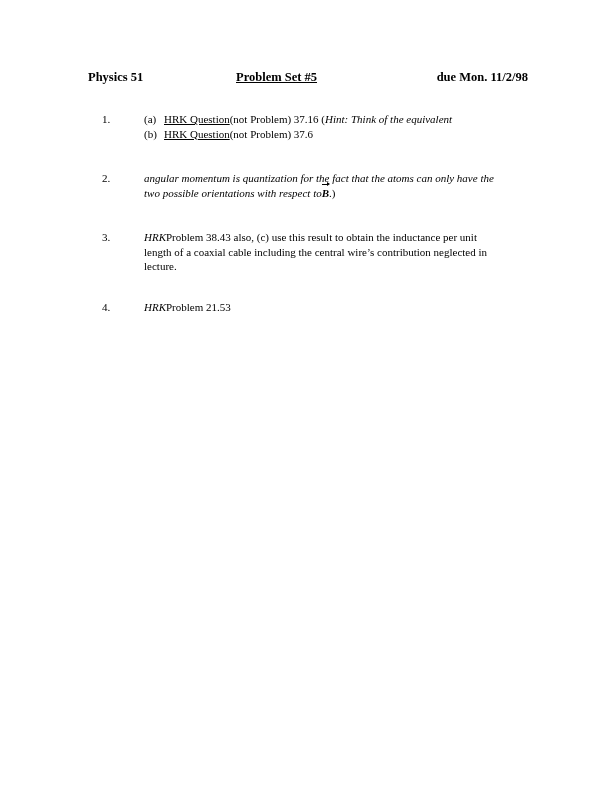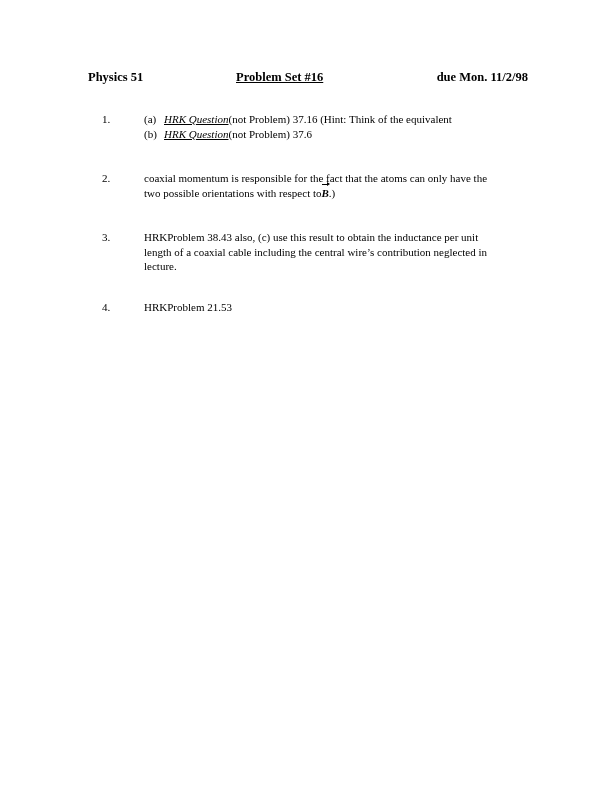--- a/index.html
+++ b/index.html
@@ -81,23 +81,23 @@
   }
   .sub-line {
     position: relative;
     white-space: normal;
   }
   .sub-lbl {
     display: inline-block;
     width: 20px;
   }
   .ital {
+    font-style: italic;
   }
   .ital-u {
-    font-style: italic;
     text-decoration: underline;
     margin-top: 28px;
   }
   .vecB {
     position: relative;
     display: inline-block;
     font-style: italic;
     font-weight: bold;
   }
   .vecB::after {
@@ -125,21 +125,21 @@
   #item-2 { margin-bottom: 30px; }
   #item-3 { margin-bottom: 26px; }
 </style>
 </head>
 <body>
 
 <div class="page">
 
   <div class="header">
     <span class="h-left">Physics 51</span>
-    <span class="h-center">Problem Set #16</span>
+    <span class="h-center">Problem Set #5</span>
     <span class="h-right">due Mon. 11/2/98</span>
   </div>
 
   <div class="plist">
 
     <div class="item" id="item-1">
       <div class="num">1.</div>
       <div class="body">
         <div class="sub-line">
           <span class="sub-lbl">(a)</span><span class="ital-u">HRK Question</span><span>(not Problem)  37.16  (</span><span class="ital">Hint:  Think of the equivalent</span>
@@ -147,21 +147,21 @@
         <div class="sub-line">
           <span class="sub-lbl">(b)</span><span class="ital-u">HRK Question</span><span>(not Problem)  37.6</span>
         </div>
       </div>
     </div>
 
     <div class="item" id="item-2">
       <div class="num">2.</div>
       <div class="body">
         <div class="sub-line">
-          <span class="ital">coaxial momentum is responsible for the fact that the atoms can only have the</span>
+          <span class="ital">angular momentum is quantization for the fact that the atoms can only have the</span>
         </div>
         <div class="sub-line">
           <span class="ital">two possible orientations with respect to</span><span class="vecB"><span>B</span><span class="arrowhead"></span></span><span>.)</span>
         </div>
       </div>
     </div>
 
     <div class="item" id="item-3">
       <div class="num">3.</div>
       <div class="body">

